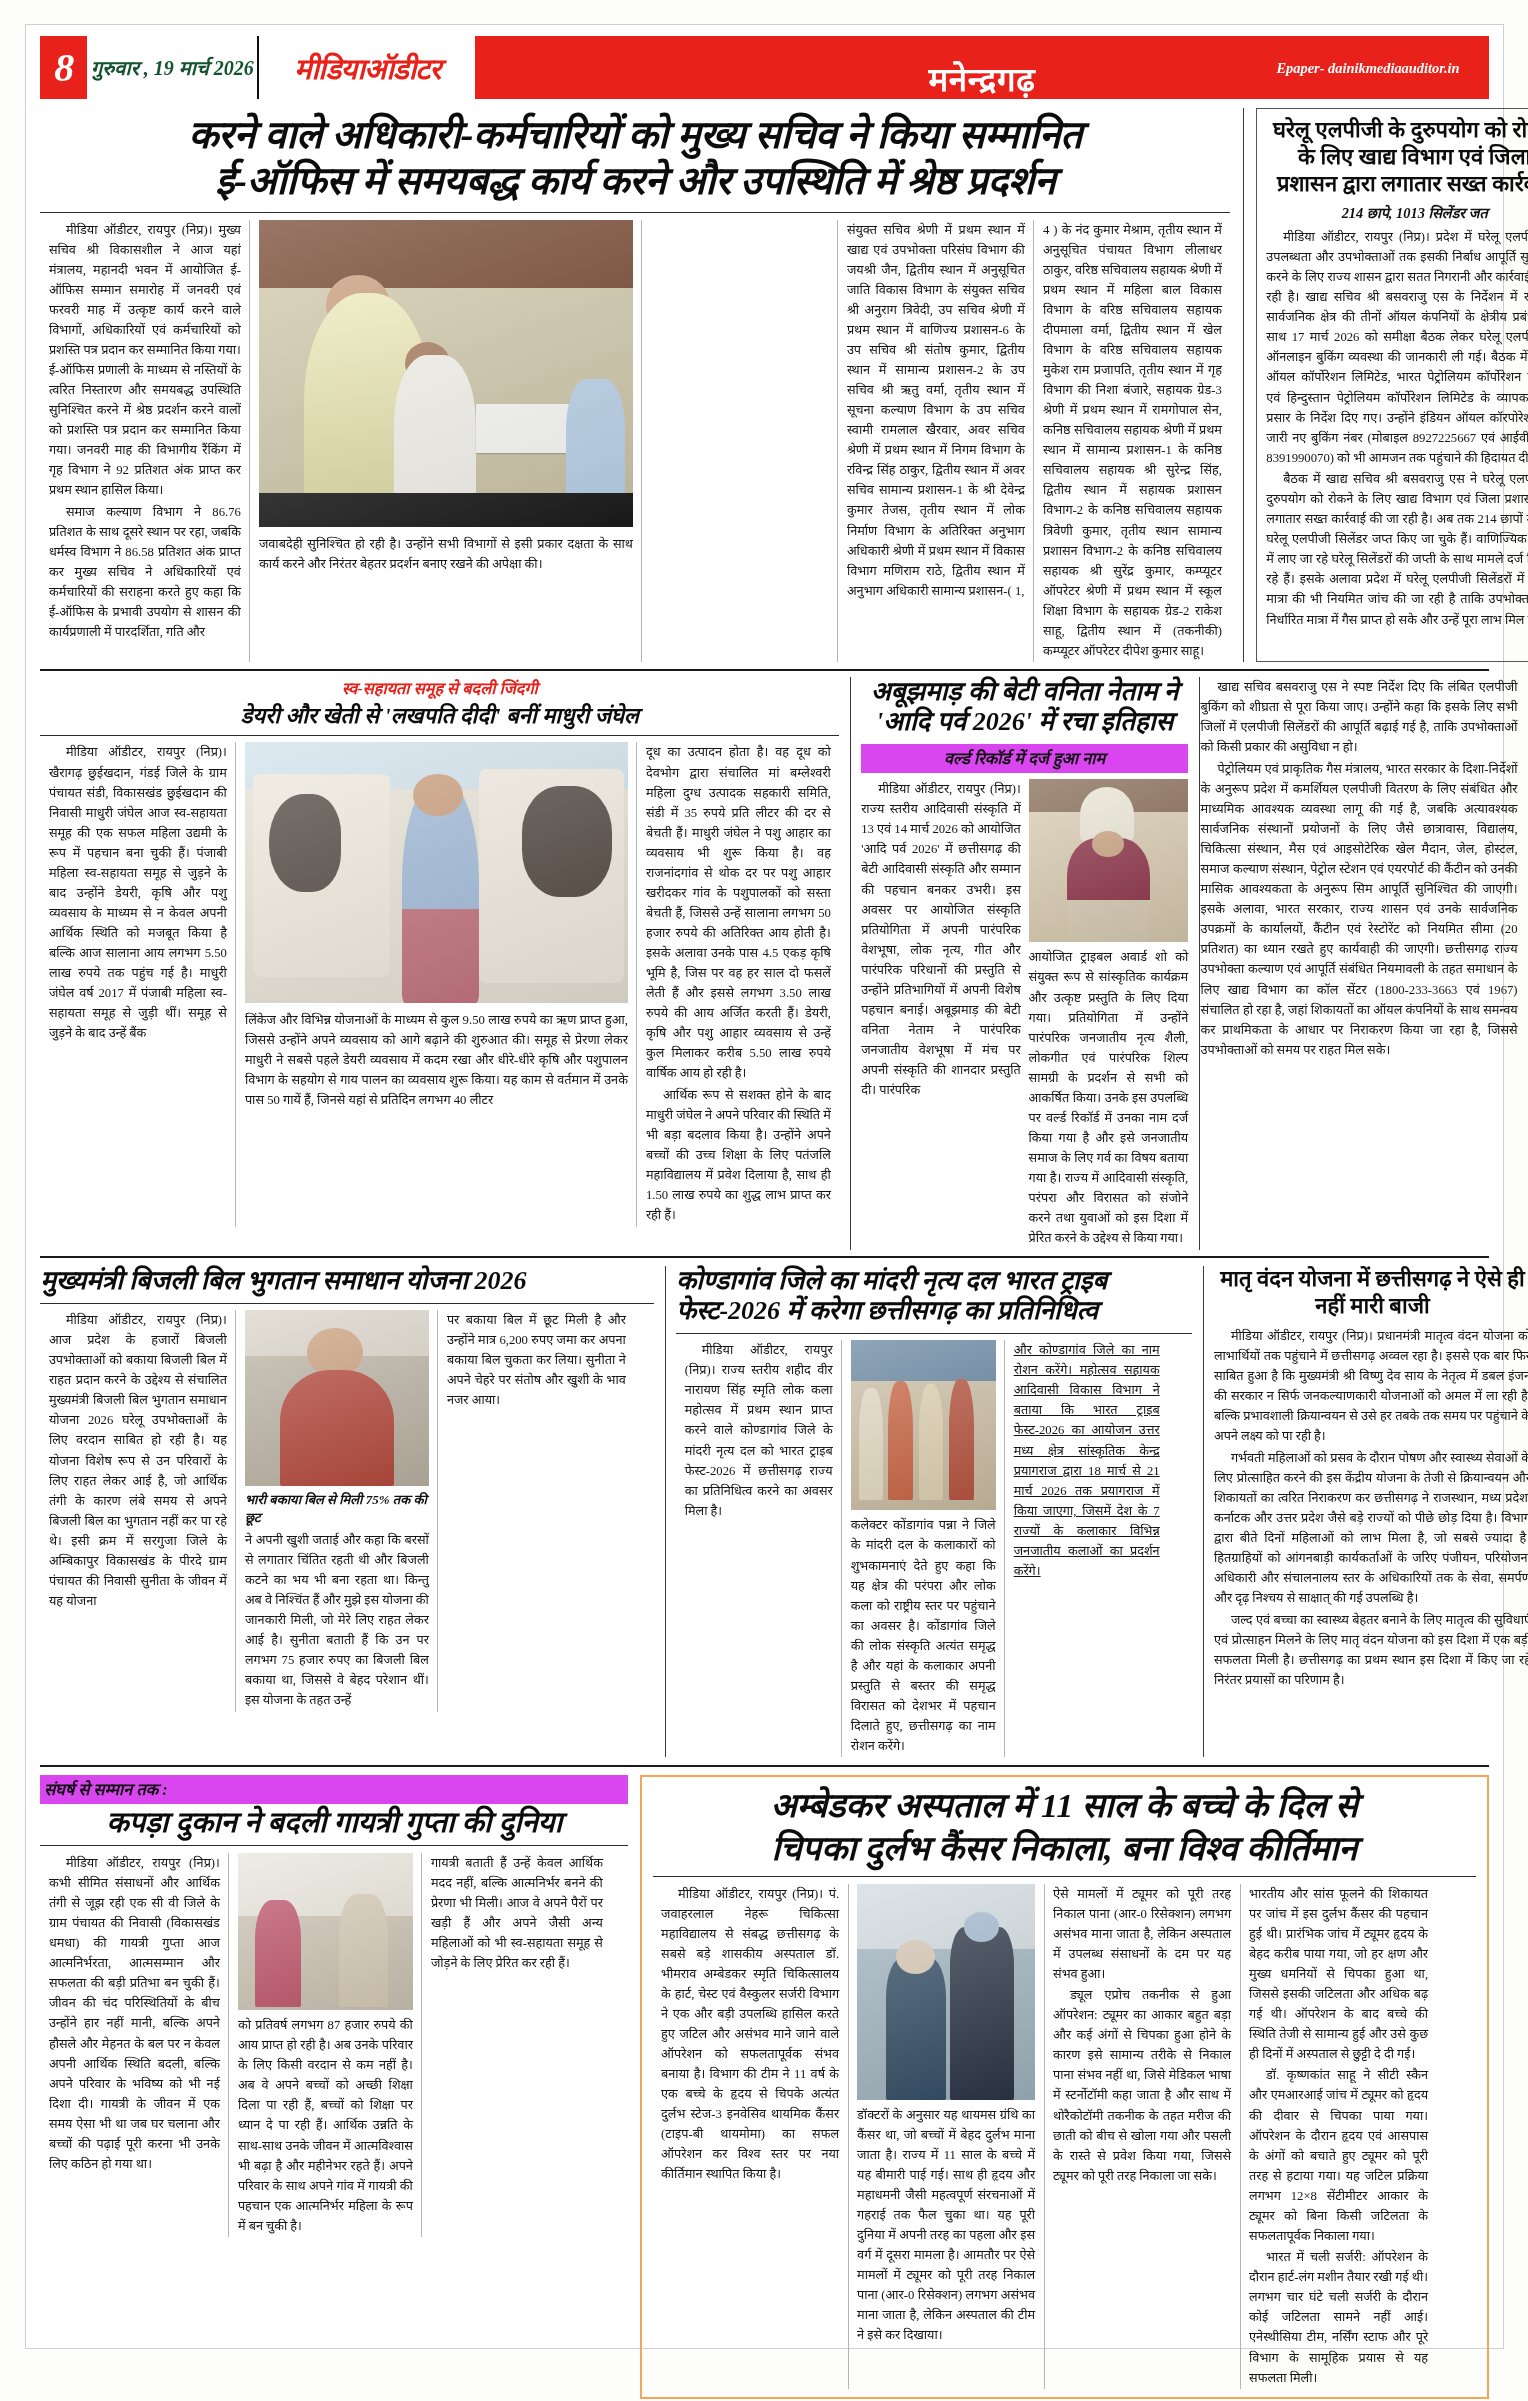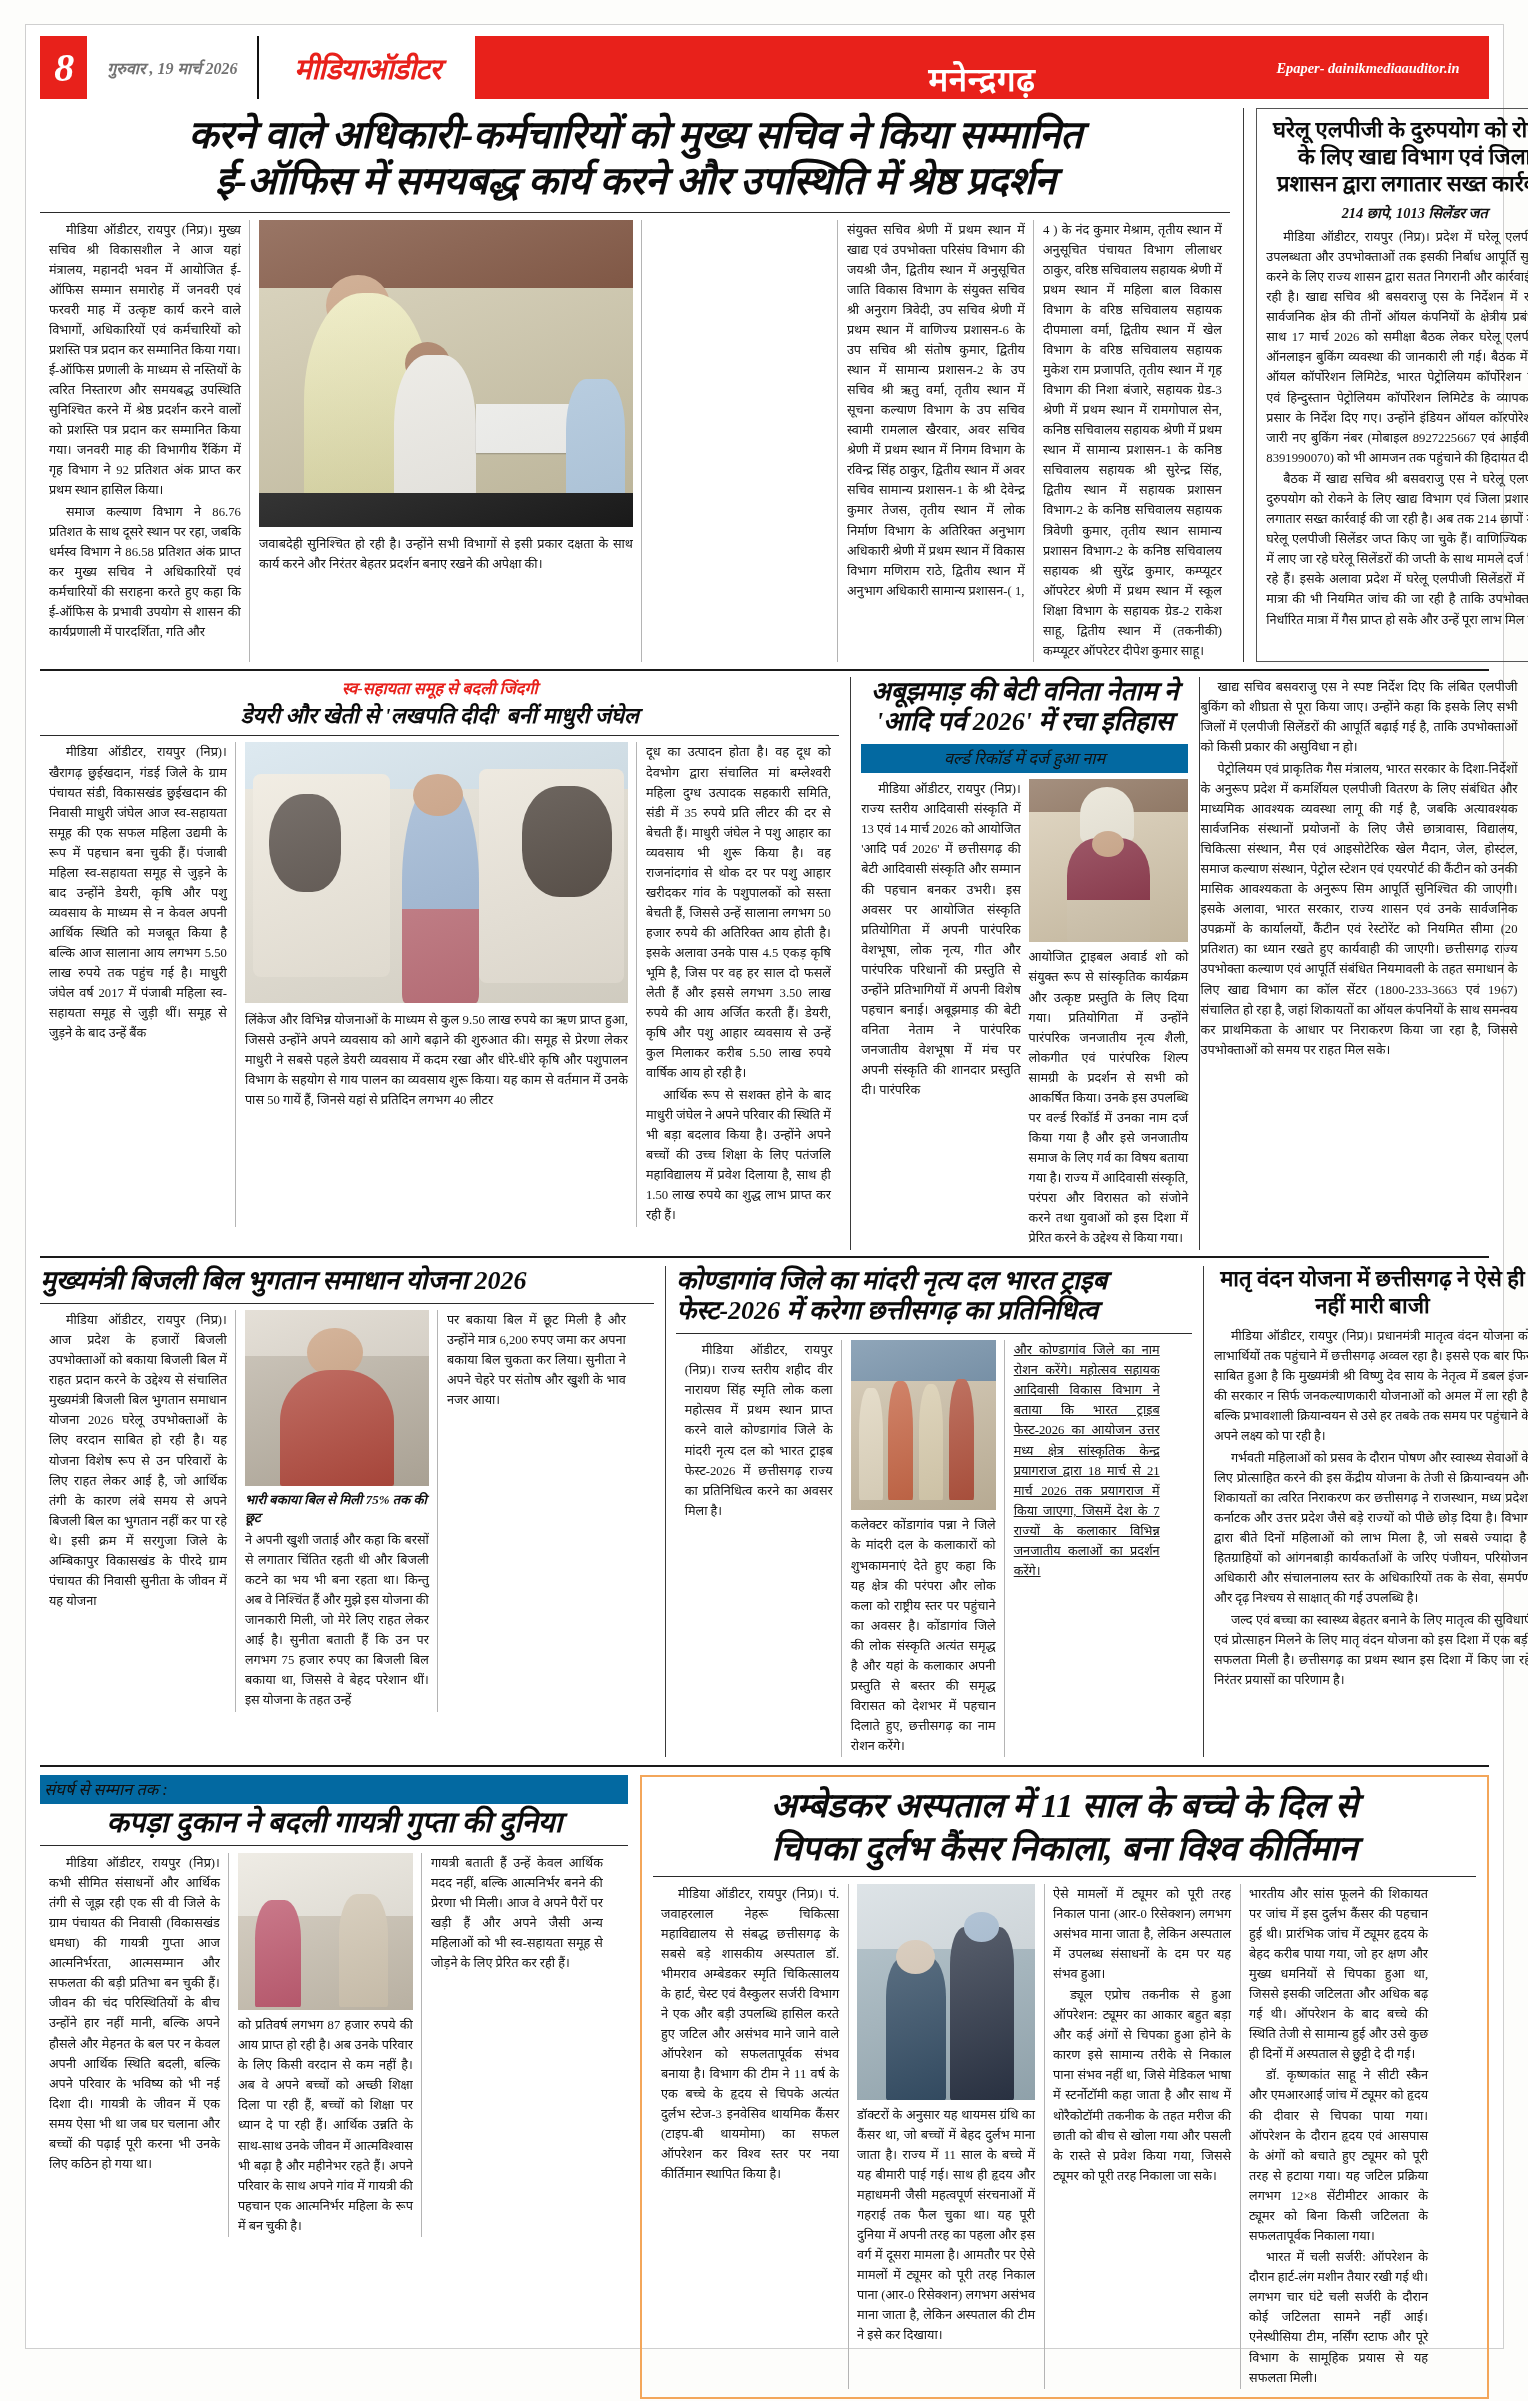--- a/index.html
+++ b/index.html
@@ -51,24 +51,24 @@
     font-size: 40px;
     font-weight: bold;
     font-style: italic;
     letter-spacing: -0.7px;
   }
   .mast-date {
     flex: 0 0 170px;
     display: flex;
     align-items: center;
     justify-content: center;
-    font-size: 16px;
-    font-weight: bold;
-    font-style: italic;
-    color: #737373;
+    font-size: 20px;
+    font-weight: bold;
+    font-style: italic;
+    color: #14532d;
     border-right: 2px solid #111;
     margin-right: 0;
   }
   .mast-logo {
     flex: 0 0 216px;
     display: flex;
     align-items: center;
     justify-content: center;
     color: #e8211b;
     font-size: 29px;
@@ -137,24 +137,24 @@
   }
   .kicker-red {
     color: #e8211b;
     font-size: 16.3px;
     font-weight: bold;
     font-style: italic;
     text-align: center;
     letter-spacing: 0px;
   }
   .kicker-yellow {
-    background: #0369a1;
+    background: #d946ef;
     color: #101010;
     font-size: 16.3px;
-    font-weight: normal;
+    font-weight: bold;
     font-style: italic;
     text-align: center;
     padding: 3.3px 3.9px;
   }
   .subhead-italic {
     font-size: 14.4px;
     font-style: italic;
     font-weight: bold;
     text-align: center;
     color: #111;

